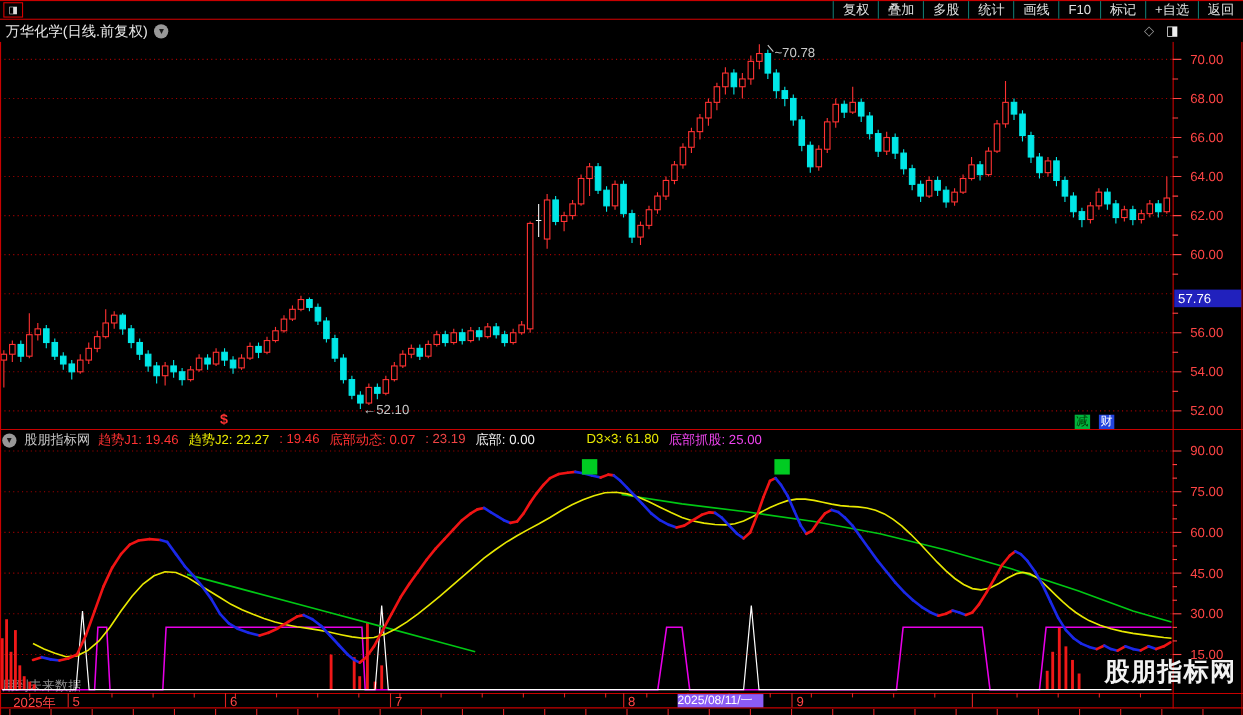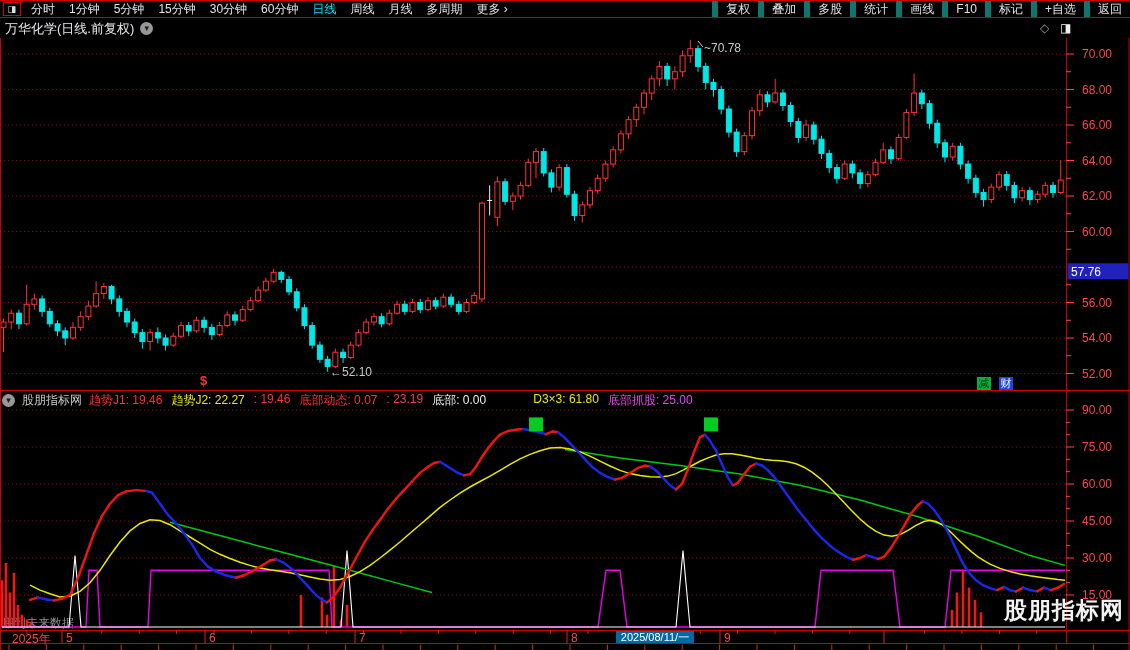--- a/index.html
+++ b/index.html
@@ -8,21 +8,21 @@
   
   .toolbar{position:absolute;top:0;left:0;width:1130px;height:18px;box-sizing:border-box;
            border-top:1px solid #c80000;border-bottom:1px solid #c80000;display:flex;
            align-items:center;color:#e2e2e2;font-size:12px;background:#000;}
   .tb-box{width:16px;height:12px;border:1px solid #d40000;margin:0 3px;display:flex;
           align-items:center;justify-content:center;color:#ddd;font-size:9px;line-height:1;}
   .tb-left{display:flex;height:100%;align-items:center;}
   .tb-left span{padding:0 7px;cursor:default;white-space:nowrap;}
   .tb-left span.active{color:#00e5ff;}
   .tb-right{margin-left:auto;display:flex;height:100%;align-items:center;}
-  .tb-right span{padding:0 8px;border-left:6px solid #0f766e;height:100%;display:flex;
+  .tb-right span{padding:0 8px;border-left:1px solid #0f766e;height:100%;display:flex;
                  align-items:center;white-space:nowrap;}
   
   .titlebar{position:absolute;top:19px;left:0;width:1130px;height:19px;color:#e8e8e8;
             font-size:13px;display:flex;align-items:center;}
   .titlebar .t{margin-left:5px;}
   .circle-icon{display:inline-flex;width:13px;height:13px;border-radius:50%;background:#989898;
                color:#1a1a1a;font-size:9px;line-height:1;align-items:center;justify-content:center;
                margin-left:6px;}
   .icon-diamond{position:absolute;left:1040px;top:2px;color:#999;font-size:12px;}
   .icon-panel{position:absolute;left:1060px;top:2px;color:#eee;font-size:12px;}
@@ -39,45 +39,32 @@
   .mini{position:absolute;top:339px;width:14px;height:13px;font-size:11px;line-height:13px;
         text-align:center;z-index:3;}
   .mini-jian{left:977px;background:#00b33c;color:#033303;}
   .mini-cai{left:999px;background:#2244dd;color:#fff;}
   
   #date-axis{position:absolute;top:630px;left:0;width:1130px;height:20px;font-size:12px;
              color:#ff4545;padding-left:16px;}
   #axis-svg{position:absolute;left:0;top:0;}
   .year-label{position:absolute;left:12px;top:1px;}
   .month-label{position:absolute;top:1px;}
-  .date-box{position:absolute;top:1px;width:78px;height:12px;background:#0369a1;color:#fff;
-            font-size:11px;line-height:12px;text-align:center;}
+  .date-box{position:absolute;top:1px;width:78px;height:12px;background:#8b5cf6;color:#fff;
+            font-size:11px;line-height:12px;}
   text{font-family:"Liberation Sans",sans-serif;}
 </style>
 </head>
 <body>
 
 <div class="app">
 
   <div class="toolbar">
     <div class="tb-box">
         <span>◨</span>
-      </div>
-    <div class="tb-left" id="tb-left">
-        <span>分时</span>
-        <span>1分钟</span>
-        <span>5分钟</span>
-        <span>15分钟</span>
-        <span>30分钟</span>
-        <span>60分钟</span>
-        <span class="active">日线</span>
-        <span>周线</span>
-        <span>月线</span>
-        <span>多周期</span>
-        <span>更多 ›</span>
       </div>
     <div class="tb-right" id="tb-right">
         <span>复权</span>
         <span>叠加</span>
         <span>多股</span>
         <span>统计</span>
         <span>画线</span>
         <span>F10</span>
         <span>标记</span>
         <span>+自选</span>

